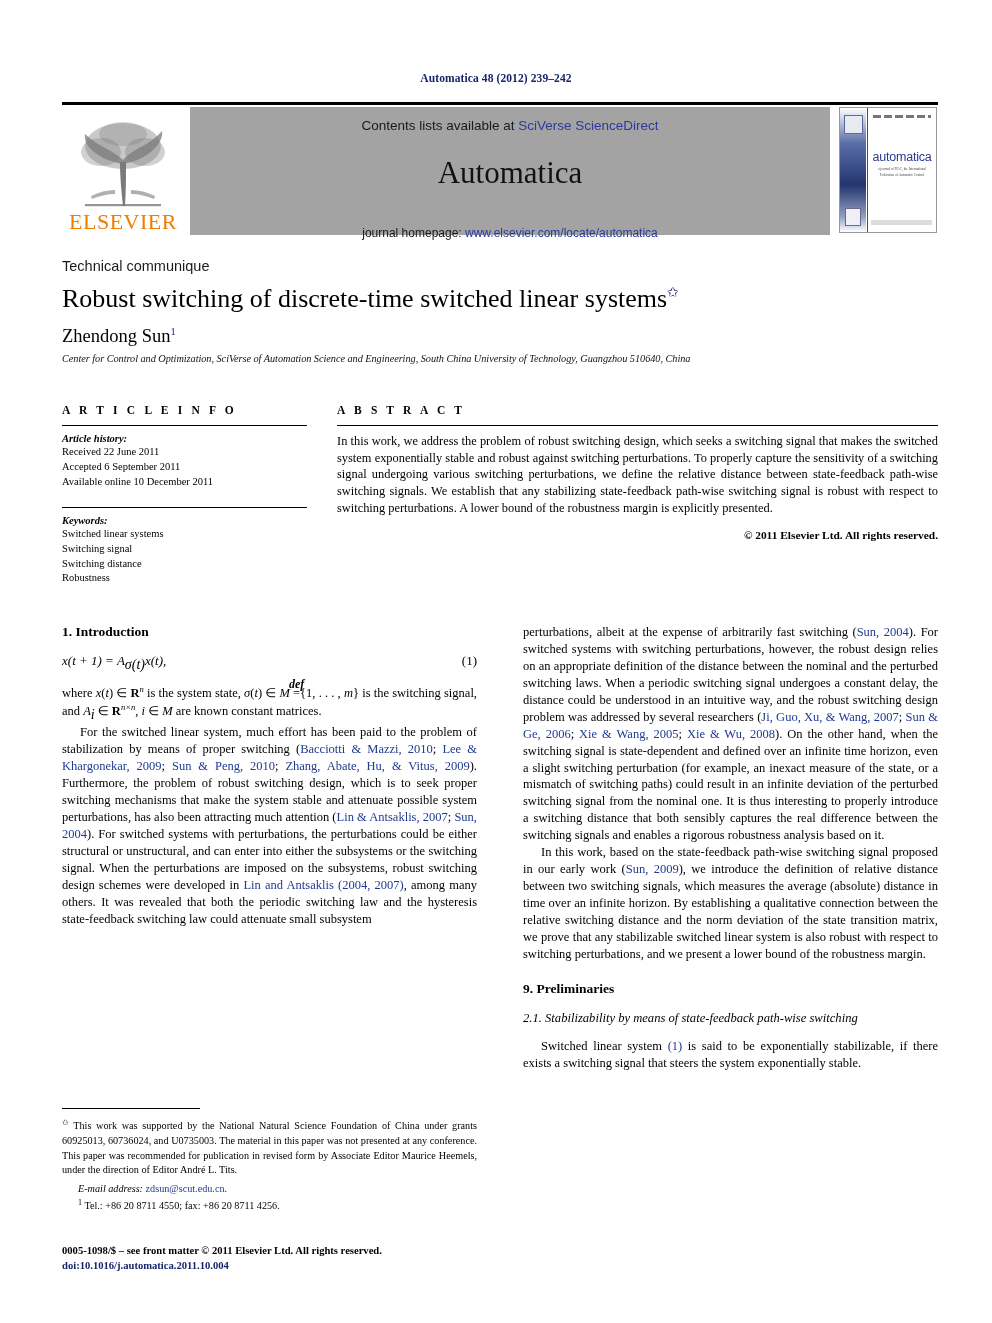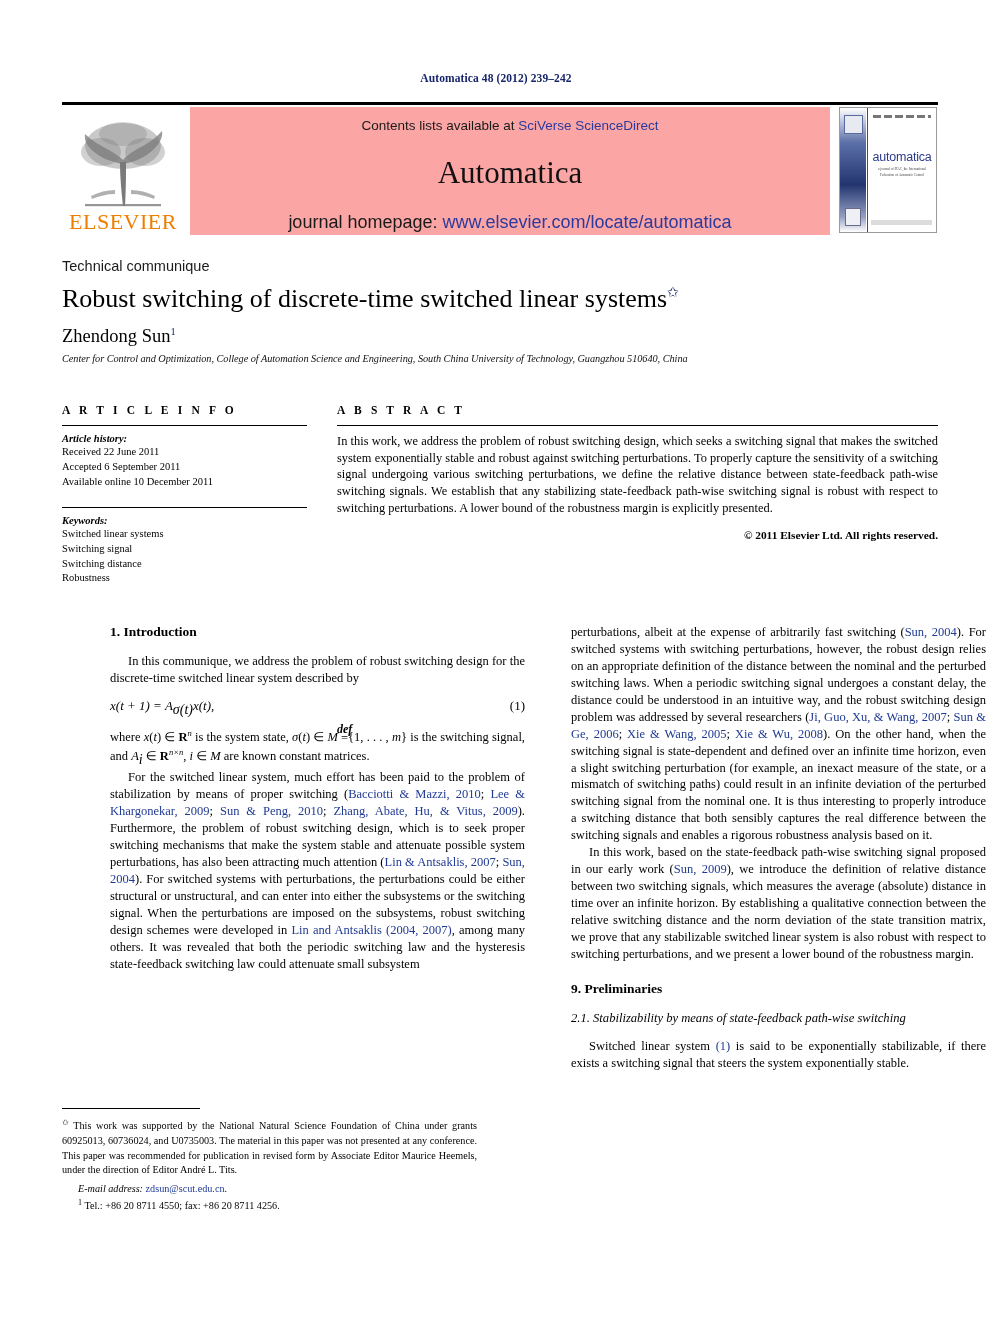--- a/index.html
+++ b/index.html
@@ -67,21 +67,21 @@
   .elsevier-word {
     font-family: "Liberation Serif", serif;
     font-size: 22px;
     letter-spacing: 0.5px;
     color: #ef7d00;
     line-height: 1;
     margin-top: 1px;
   }
   .center-band {
     flex: 1 1 auto;
-    background: #fca5a5;
+    background: #a3a3a3;
     display: flex;
     flex-direction: column;
     align-items: center;
     justify-content: space-between;
     padding: 11px 0 13px 0;
     margin: 0 8px 0 6px;
     gap: 24px;
   }
   .contents-line {
     font-family: "Liberation Sans", sans-serif;
@@ -92,22 +92,23 @@
     color: #2b3a9c;
   }
   .journal-name {
     font-family: "Liberation Serif", serif;
     font-size: 31px;
     color: #111;
     line-height: 1;
   }
   .homepage-line {
     font-family: "Liberation Sans", sans-serif;
-    font-size: 18px;
+    font-size: 12px;
     color: #1a1a1a;
+    margin-top: 14px;
   }
   .homepage-line .hp-link { color: #2b3a9c; }
 
   .cover-block {
     flex: 0 0 100px;
     width: 100px;
     display: flex;
     align-items: flex-start;
     justify-content: center;
   }
@@ -279,21 +280,20 @@
 
   
   .body-cols {
     position: absolute;
     top: 624px;
     left: 62px;
     width: 876px;
     display: flex;
     flex-direction: row;
     column-gap: 46px;
-    margin-left: 48px;
   }
   .col {
     width: 415px;
     flex: 0 0 415px;
   }
   .col-left { position: relative; }
   h2.section {
     font-family: "Liberation Serif", serif;
     font-size: 13.5px;
     font-weight: bold;
@@ -448,21 +448,21 @@
         </div>
       </div>
 
     </div>
   </div>
 
   <div class="title-area">
     <div class="comm-type">Technical communique</div>
     <h1 class="paper-title"><span>Robust switching of discrete-time switched linear systems</span><span class="title-star">✩</span></h1>
     <div class="author"><span>Zhendong Sun</span><sup>1</sup></div>
-    <div class="affiliation">Center for Control and Optimization, College of Automation Science and Engineering, South China University of Technology, Guangzhou 510640, China</div>
+    <div class="affiliation">Center for Control and Optimization, SciVerse of Automation Science and Engineering, South China University of Technology, Guangzhou 510640, China</div>
   </div>
 
   <div class="info-abstract">
     <div class="info-col">
       <div class="sec-caps">A R T I C L E   I N F O</div>
       <div class="rule"></div>
       <div class="info-sub">Article history:</div>
       <div class="info-line">Received 22 June 2011</div>
       <div class="info-line">Accepted 6 September 2011</div>
       <div class="info-line">Available online 10 December 2011</div>
@@ -481,21 +481,20 @@
       <div class="abstract-text">In this work, we address the problem of robust switching design, which seeks a switching signal that makes the switched system exponentially stable and robust against switching perturbations. To properly capture the sensitivity of a switching signal undergoing various switching perturbations, we define the relative distance between state-feedback path-wise switching signals. We establish that any stabilizing state-feedback path-wise switching signal is robust with respect to switching perturbations. A lower bound of the robustness margin is explicitly presented.</div>
       <div class="copyright">© 2011 Elsevier Ltd. All rights reserved.</div>
     </div>
   </div>
 
   <div class="body-cols">
 
     <div class="col col-left">
       <h2 class="section">1. Introduction</h2>
 
-      <p class="para">In this communique, we address the problem of robust switching design for the discrete-time switched linear system described by</p>
 
       <div class="eqline">
         <span class="math">x</span>(<span class="math">t</span> + 1) = <span class="math">A</span><sub class="s"><span class="math">σ(t)</span></sub><span class="math">x</span>(<span class="math">t</span>),
         <span class="eqnum">(1)</span>
       </div>
 
       <p class="para noindent">where <span class="math">x</span>(<span class="math">t</span>) ∈ <span class="bbb">R</span><sup class="s"><span class="math">n</span></sup> is the system state, <span class="math">σ</span>(<span class="math">t</span>) ∈ <span class="math">M</span> <span class="defeq"><span class="deftag">def</span>=</span>{1, . . . , <span class="math">m</span>} is the switching signal, and <span class="math">A</span><sub class="s"><span class="math">i</span></sub> ∈ <span class="bbb">R</span><sup class="s"><span class="math">n×n</span></sup>, <span class="math">i</span> ∈ <span class="math">M</span> <span>are known constant matrices.</span></p>
 
       <p class="para"><span>For the switched linear system, much effort has been paid to the problem of stabilization by means of proper switching (</span><span class="cite">Bacciotti &amp; Mazzi, 2010</span>; <span class="cite">Lee &amp; Khargonekar, 2009</span>; <span class="cite">Sun &amp; Peng, 2010</span>; <span class="cite">Zhang, Abate, Hu, &amp; Vitus, 2009</span><span>). Furthermore, the problem of robust switching design, which is to seek proper switching mechanisms that make the system stable and attenuate possible system perturbations, has also been attracting much attention (</span><span class="cite">Lin &amp; Antsaklis, 2007</span>; <span class="cite">Sun, 2004</span><span>). For switched systems with perturbations, the perturbations could be either structural or unstructural, and can enter into either the subsystems or the switching signal. When the perturbations are imposed on the subsystems, robust switching design schemes were developed in </span><span class="cite">Lin and Antsaklis (2004, 2007)</span><span>, among many others. It was revealed that both the periodic switching law and the hysteresis state-feedback switching law could attenuate small subsystem</span></p>
     </div>
@@ -513,14 +512,18 @@
 
   </div>
 
   <div class="footnotes">
     <div class="fn-rule"></div>
     <div class="fn-text"><span class="fn-star">✩</span> <span>This work was supported by the National Natural Science Foundation of China under grants 60925013, 60736024, and U0735003. The material in this paper was not presented at any conference. This paper was recommended for publication in revised form by Associate Editor Maurice Heemels, under the direction of Editor André L. Tits.</span></div>
     <div class="fn-email"><i>E-mail address:</i> <span class="mail">zdsun@scut.edu.cn</span><span>.</span></div>
     <div class="fn-tel"><sup>1</sup> <span>Tel.: +86 20 8711 4550; fax: +86 20 8711 4256.</span></div>
   </div>
 
+  <div class="imprint">
+    <div>0005-1098/$ – see front matter © 2011 Elsevier Ltd. All rights reserved.</div>
+    <div class="doi">doi:10.1016/j.automatica.2011.10.004</div>
+  </div>
 
 </div>
 
 </body></html>

